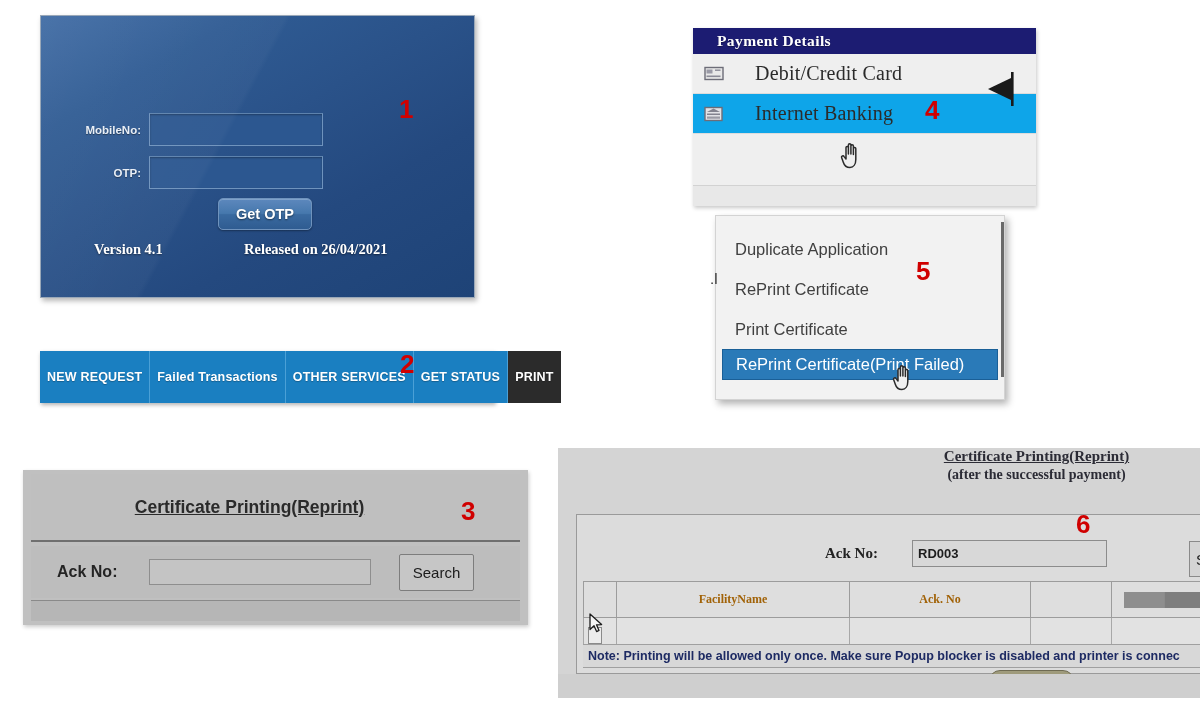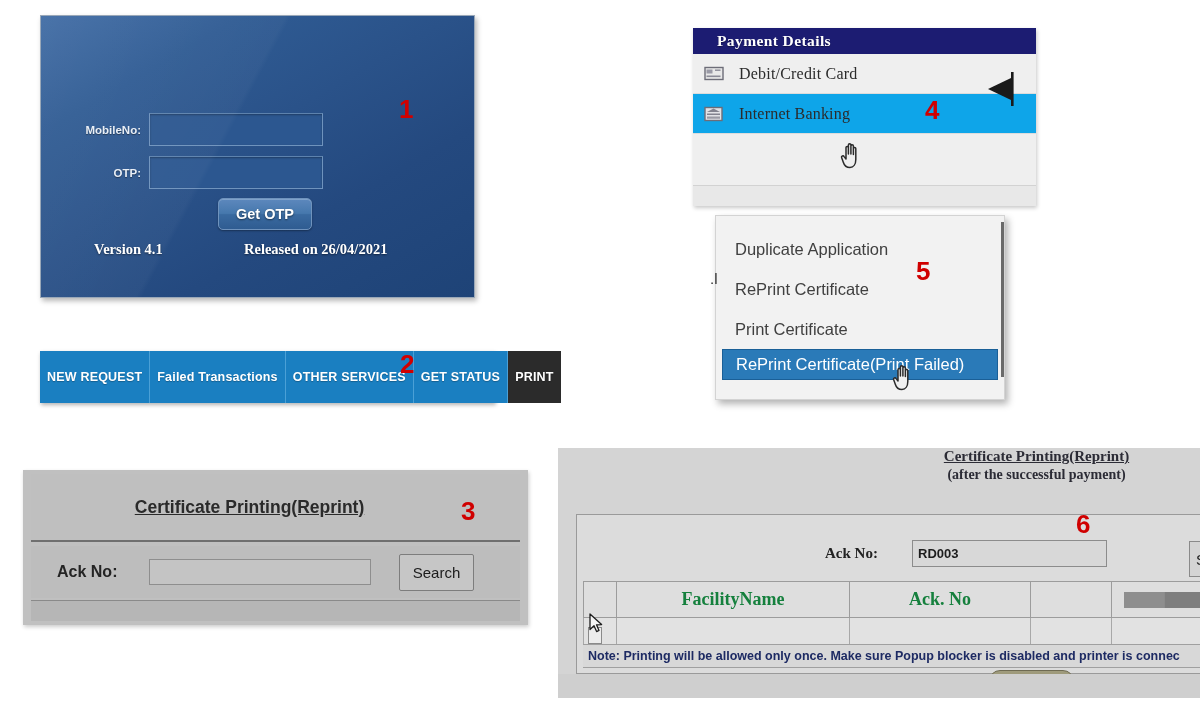--- a/index.html
+++ b/index.html
@@ -177,22 +177,23 @@
     box-sizing:border-box;
   }
   .pay-item.alt{background:#0ea5e9;}
   .pay-icon{
     width:22px;height:17px;margin-right:14px;
     flex:0 0 22px;
     display:flex;align-items:center;justify-content:center;
   }
   .pay-label{
     font-family:"Liberation Serif",serif;
-    font-size:16px;color:#2b2b2b;
+    font-size:20px;color:#2b2b2b;
     letter-spacing:.2px;
+    margin-left:16px;
   }
   #payment-pointer{
     position:absolute;right:18px;top:44px;
     width:34px;height:34px;
   }
   #payment-strip{
     position:absolute;left:0;bottom:0;width:100%;height:20px;
     background:#e8e8e8;border-top:1px solid #d2d2d2;
   }
 
@@ -290,21 +291,21 @@
   #print-table{
     position:absolute;left:6px;top:66px;width:634px;
     border-collapse:collapse;
     table-layout:fixed;
   }
   #print-table th{
     height:33px;
     background:#dedede;
     border:1px solid #9c9c9c;
     font-family:"Liberation Serif",serif;
-    font-size:18px;font-weight:700;color:#15803d;
+    font-size:12px;font-weight:700;color:#a16207;
     text-align:center;
   }
   #print-table td{
     height:30px;
     background:#e2e2e2;
     border:1px solid #a8a8a8;
     position:relative;
   }
   .col-check{width:30px;}
   .col-facility{width:230px;}

